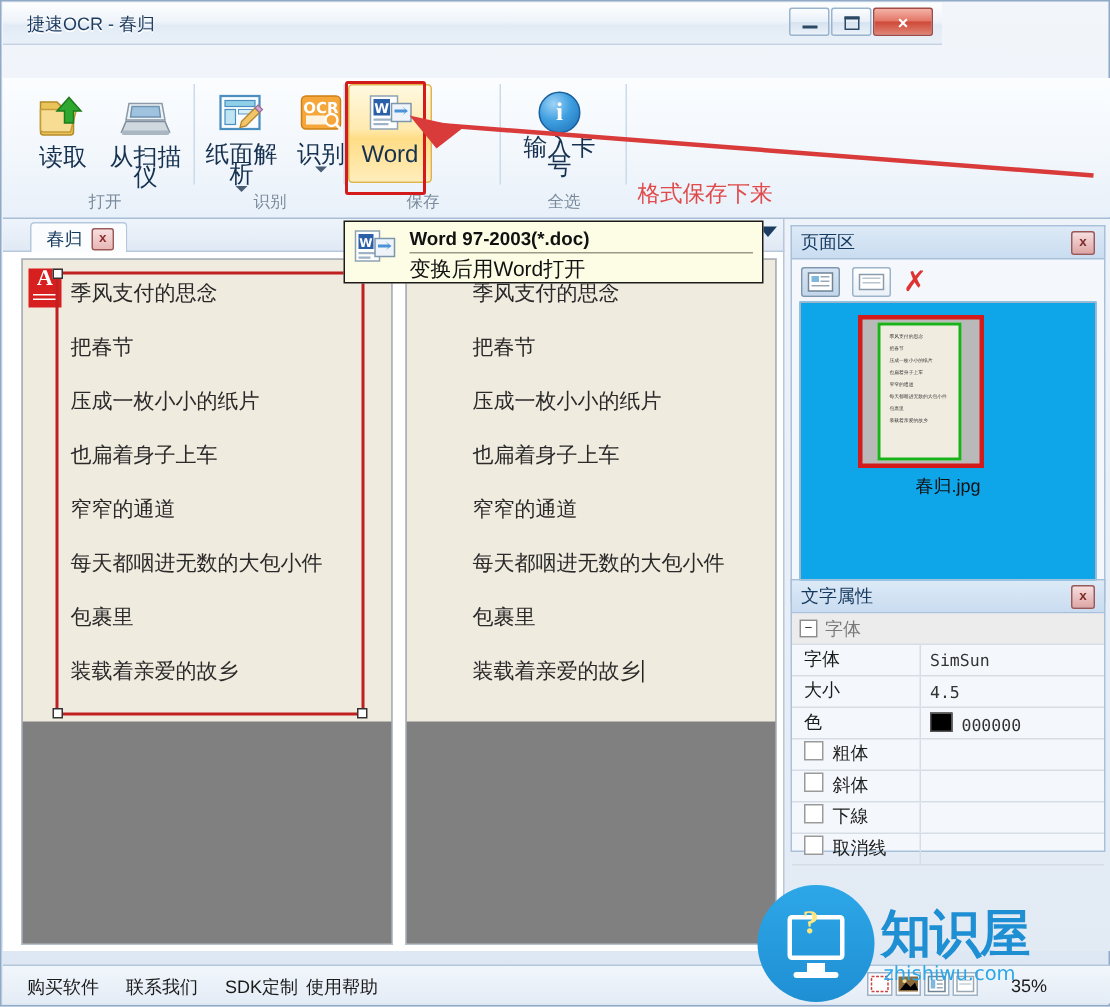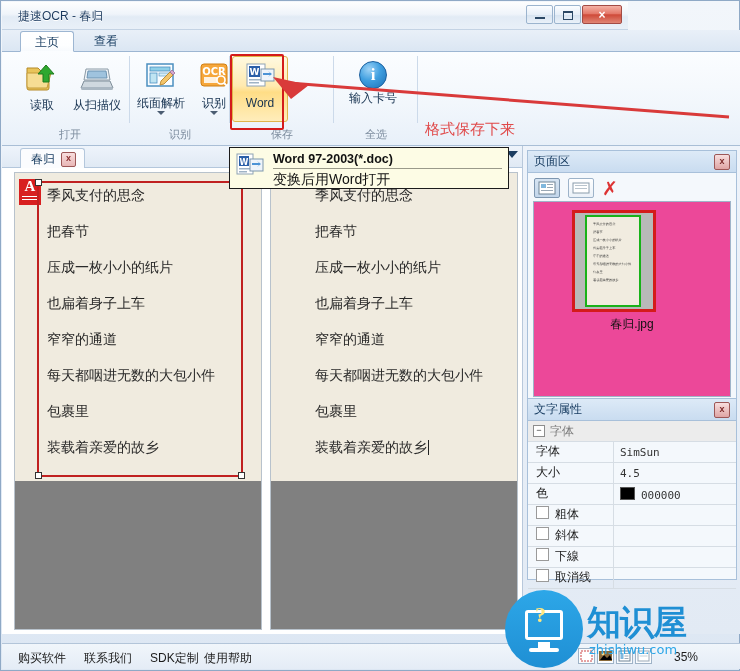--- a/index.html
+++ b/index.html
@@ -72,21 +72,21 @@
   .glabel{
     position:absolute;left:0;right:0;bottom:3px;text-align:center;
     font-size:11px;color:#7b8b9d;
   }
   .rbtn{
     position:absolute;top:4px;width:56px;height:66px;text-align:center;box-sizing:border-box;
     padding-top:4px;border:1px solid transparent;border-radius:3px;
   }
   .rbtn.wide{width:62px;}
   .rbtn .ico{display:block;margin:0 auto 3px;position:relative;}
-  .rbtn .cap{display:block;font-size:12px;color:#15314f;line-height:13px;text-align:center;}
+  .rbtn .cap{display:block;font-size:16px;color:#15314f;line-height:13px;text-align:center;}
   .rbtn .drop{display:block;margin:1px auto 0;width:0;height:0;border-left:4px solid transparent;
     border-right:4px solid transparent;border-top:4px solid #4b5d72;}
   .rbtn.selected{
     border:1px solid #e0b44a;
     background:linear-gradient(180deg,#fff9e0 0%,#ffeab0 45%,#ffdd86 55%,#ffedbb 100%);
   }
   .redbox{
     position:absolute;border:2px solid #d41b1b;border-radius:2px;pointer-events:none;
   }
   .ic-info{width:28px;height:28px;border-radius:50%;
@@ -176,21 +176,21 @@
   }
   .panel-body{
     border:1px solid #a8c0da;background:#f4f8fc;box-sizing:border-box;
   }
   .pgtools{height:26px;display:flex;align-items:center;gap:8px;padding:3px 6px 0;box-sizing:border-box;}
   .tbtn{width:26px;height:20px;border:1px solid #9db3c9;border-radius:2px;
     background:linear-gradient(180deg,#ffffff 0%,#eaf1f8 100%);position:relative;box-sizing:border-box;}
   .tbtn.pressed{background:linear-gradient(180deg,#d6e4f2 0%,#c3d6ea 100%);border-color:#7d96b0;}
   .xdel{color:#d33;font-size:19px;font-weight:bold;line-height:18px;font-family:"DejaVu Sans",sans-serif;}
   .thumbarea{
-    margin:2px 5px 5px;height:196px;background:#ec4899;border:1px solid #9fb4c9;box-sizing:border-box;
+    margin:2px 5px 5px;height:196px;background:#0ea5e9;border:1px solid #9fb4c9;box-sizing:border-box;
     position:relative;
   }
   .thumb{
     position:absolute;left:38px;top:8px;width:84px;height:102px;background:#b9b9b9;
     border:3px solid #d41b1b;box-sizing:border-box;
   }
   .thumb-inner{position:absolute;left:10px;top:2px;right:12px;bottom:2px;border:2px solid #19b219;
     background:#f1ece0;box-sizing:border-box;overflow:hidden;padding:3px 2px;}
   .tline{font-size:3.2px;color:#3a3a3a;line-height:8px;white-space:nowrap;padding-left:4px;}
   .thumb-cap{position:absolute;left:0;right:0;top:114px;text-align:center;font-size:12px;color:#111;}
@@ -256,28 +256,20 @@
           </div>
         <div class="wbtn">
             <span class="max-glyph"></span>
           </div>
         <div class="wbtn close">
             <i>×</i>
           </div>
       </div>
     </div>
 
-    <div class="ribbon-tabs">
-      <div class="rtab active" style="left:18px;">
-        <span>主页</span>
-      </div>
-      <div class="rtab" style="left:78px;">
-        <span>查看</span>
-      </div>
-    </div>
 
     <div class="ribbon">
 
       <div class="rgroup" style="left:8px;width:120px;">
         <div class="rbtn" style="left:4px;">
           <span class="ico">
             <svg width="36" height="32" viewBox="0 0 36 32">
               <path d="M3 7 h11 l3 3 h8 v17 a2 2 0 0 1 -2 2 H5 a2 2 0 0 1 -2 -2 Z" fill="#e9c45a" stroke="#b58a28" stroke-width="1"></path>
               <path d="M3 12 h24 l-4 15 H5 a2 2 0 0 1 -2 -2 Z" fill="#f6dd93" stroke="#c59c3a" stroke-width="1"></path>
               <path d="M19 5 v8 h-5 l8 9 8 -9 h-5 V5 Z" fill="#2fa82f" stroke="#1d7a1d" stroke-width="1" transform="rotate(180 22 13)"></path>
@@ -455,21 +447,21 @@
                 <div class="tline">每天都咽进无数的大包小件</div>
                 <div class="tline">包裹里</div>
                 <div class="tline">装载着亲爱的故乡</div>
               </div>
             </div>
             <div class="thumb-cap">春归.jpg</div>
           </div>
         </div>
       </div>
 
-      <div class="panel" style="top:252px;">
+      <div class="panel" style="top:240px;">
         <div class="panel-head">
           <span>文字属性</span>
           <span class="panel-close">x</span>
         </div>
         <div class="panel-body" style="height:160px;">
           <div class="grouprow">
             <span class="gexp">−</span>
             <span>字体</span>
           </div>
           <div class="proprow">

